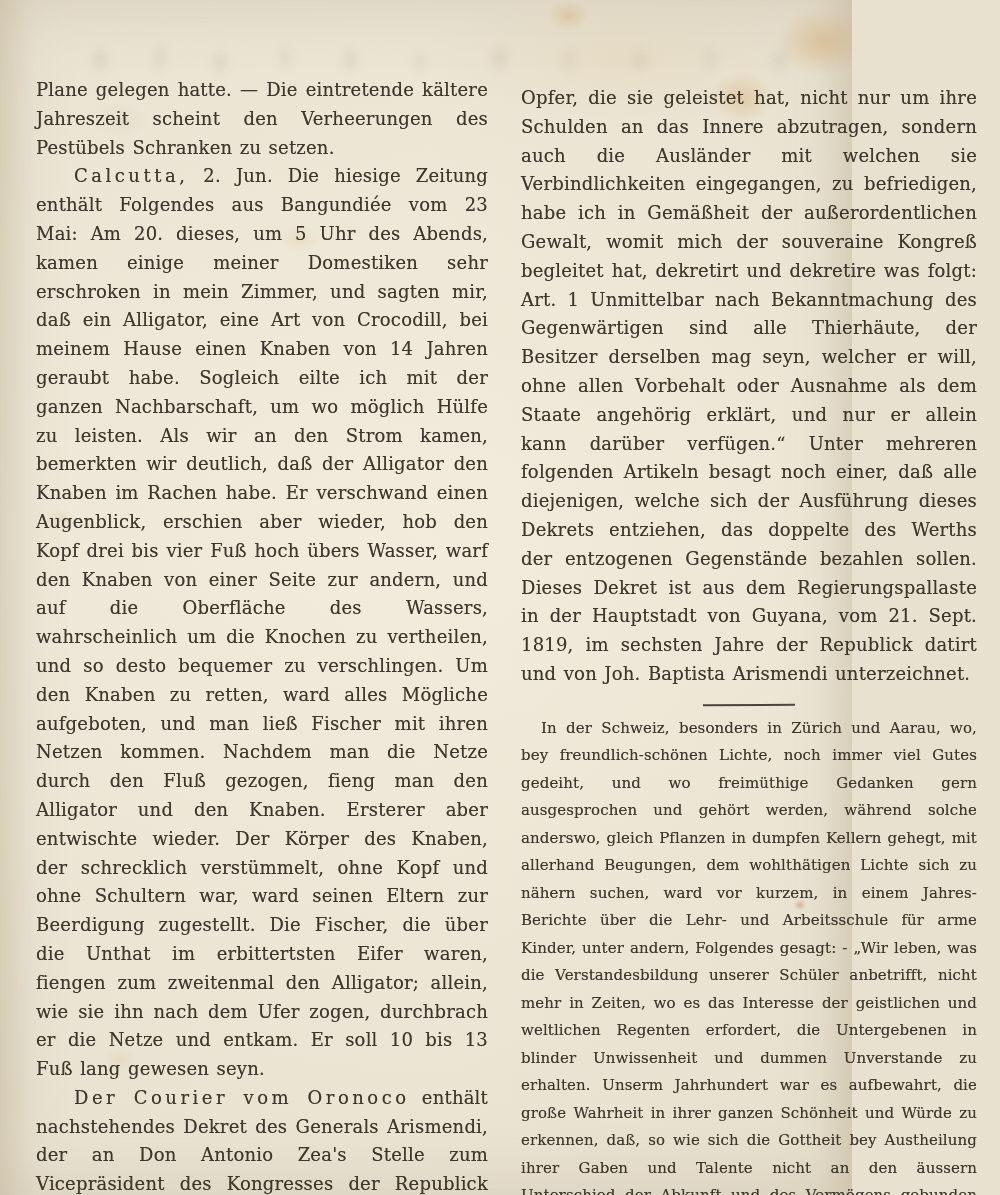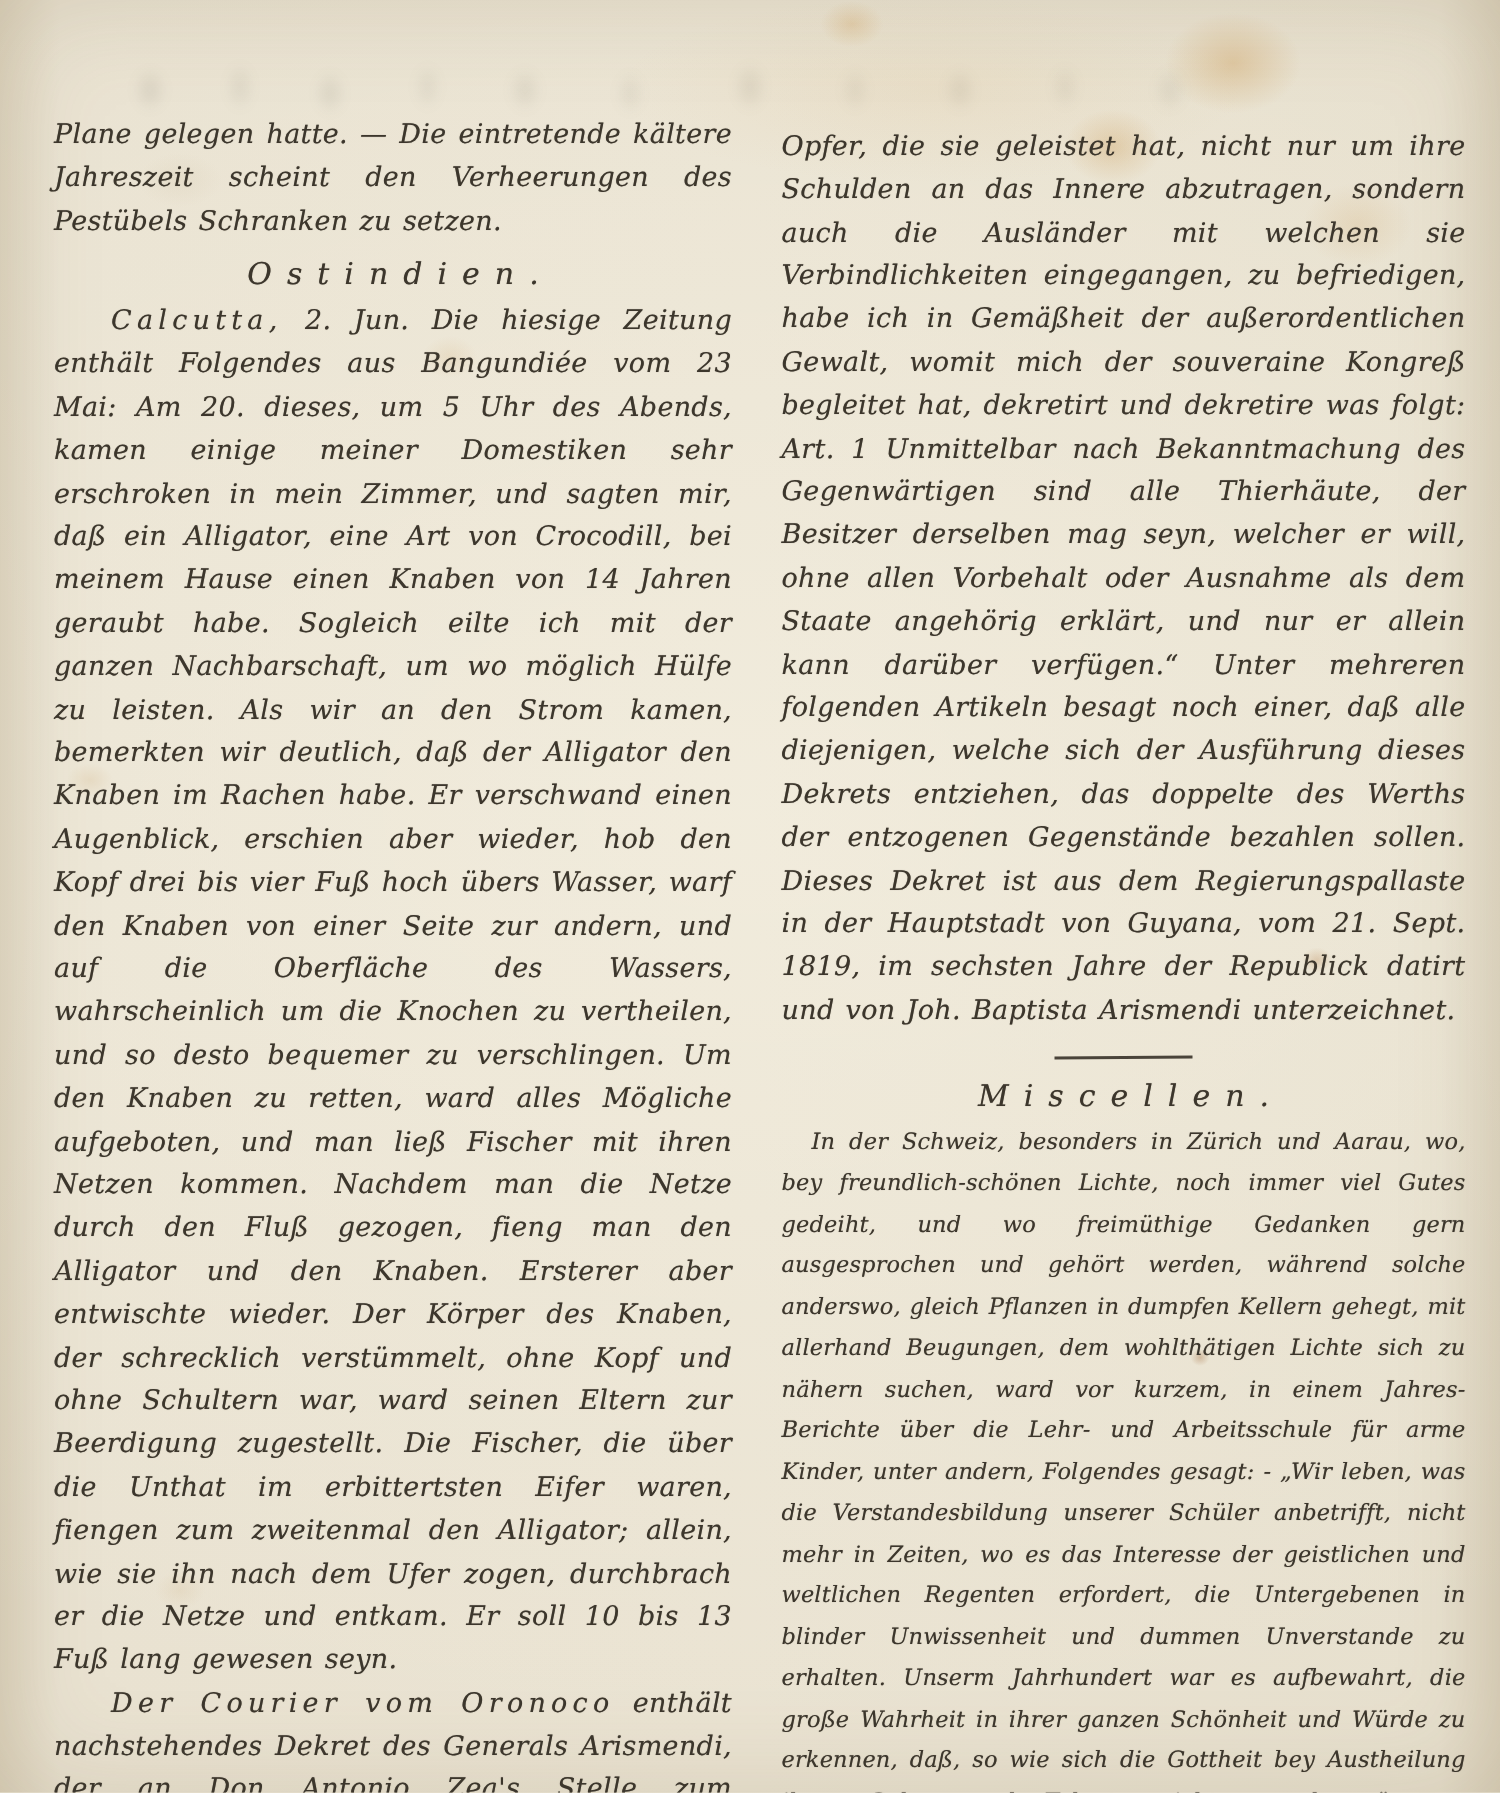--- a/index.html
+++ b/index.html
@@ -3,28 +3,27 @@
 <meta charset="utf-8">
 <style>
   html,body{margin:0;padding:0;}
   body{
     width:1000px;height:1195px;
     font-family:"DejaVu Serif","Liberation Serif",serif;
     background:#e8e1d0;
     overflow:hidden;
   }
   .page{
-    position:relative;width:1000px;height:1195px;
+    position:relative;width:852px;height:1195px;
     background:
       radial-gradient(1400px 900px at 50% 45%, rgba(255,252,240,.35), rgba(0,0,0,0) 70%),
       linear-gradient(90deg, #ded5c0 0%, #e9e2d1 4%, #eae3d2 50%, #e7e0ce 96%, #ddd4bf 100%),
       #e8e1d0;
     box-shadow:inset 0 0 70px rgba(120,100,60,.18);
     color:#3c362c;
-    font-style:italic;
   }
   
   .stains{
     position:absolute;inset:0;pointer-events:none;
     background-image:
       radial-gradient(65px 48px at 822px 42px,  rgba(198,142,62,.32), rgba(0,0,0,0) 70%),
       radial-gradient(46px 36px at 742px 98px,  rgba(198,142,62,.28), rgba(0,0,0,0) 70%),
       radial-gradient(30px 22px at 568px 16px,  rgba(198,142,62,.24), rgba(0,0,0,0) 70%),
       radial-gradient(52px 40px at 905px 150px, rgba(202,152,82,.18), rgba(0,0,0,0) 70%),
       radial-gradient(300px 90px at 620px 60px, rgba(205,162,92,.10), rgba(0,0,0,0) 70%),
@@ -74,31 +73,29 @@
 <body>
 
 <div class="page">
 
   <div class="ghost"></div>
   <div class="stains"></div>
 
   <div class="col col-left">
     <p>Plane gelegen hatte. — Die eintretende kältere Jahreszeit scheint den Verheerungen des Pestübels Schranken zu setzen.</p>
 
-    <h3 class="head">Ostindien.</h3>
 
     <p class="indent"><span class="sperr">Calcutta,</span><span> 2. Jun. Die hiesige Zeitung enthält Folgendes aus Bangundiée vom 23 Mai: Am 20. dieses, um 5 Uhr des Abends, kamen einige meiner Domestiken sehr erschroken in mein Zimmer, und sagten mir, daß ein Alligator, eine Art von Crocodill, bei meinem Hause einen Knaben von 14 Jahren geraubt habe. Sogleich eilte ich mit der ganzen Nachbarschaft, um wo möglich Hülfe zu leisten. Als wir an den Strom kamen, bemerkten wir deutlich, daß der Alligator den Knaben im Rachen habe. Er verschwand einen Augenblick, erschien aber wieder, hob den Kopf drei bis vier Fuß hoch übers Wasser, warf den Knaben von einer Seite zur andern, und auf die Oberfläche des Wassers, wahrscheinlich um die Knochen zu vertheilen, und so desto bequemer zu verschlingen. Um den Knaben zu retten, ward alles Mögliche aufgeboten, und man ließ Fischer mit ihren Netzen kommen. Nachdem man die Netze durch den Fluß gezogen, fieng man den Alligator und den Knaben. Ersterer aber entwischte wieder. Der Körper des Knaben, der schrecklich verstümmelt, ohne Kopf und ohne Schultern war, ward seinen Eltern zur Beerdigung zugestellt. Die Fischer, die über die Unthat im erbittertsten Eifer waren, fiengen zum zweitenmal den Alligator; allein, wie sie ihn nach dem Ufer zogen, durchbrach er die Netze und entkam. Er soll 10 bis 13 Fuß lang gewesen seyn.</span></p>
 
 
     <p class="indent"><span class="sperr">Der Courier vom Oronoco</span><span> enthält nachstehendes Dekret des Generals Arismendi, der an Don Antonio Zea's Stelle zum Vicepräsident des Kongresses der Republick Venezuela ernannt worden ist: „In Erwägung der Erschöpfung des Nazionalschatzes, der stets zunehmenden Ausgaben des Krieges für die Unabhängigkeit der Republick, und der außerordentlichen</span></p>
   </div>
 
   <div class="col col-right">
     <p>Opfer, die sie geleistet hat, nicht nur um ihre Schulden an das Innere abzutragen, sondern auch die Ausländer mit welchen sie Verbindlichkeiten eingegangen, zu befriedigen, habe ich in Gemäßheit der außerordentlichen Gewalt, womit mich der souveraine Kongreß begleitet hat, dekretirt und dekretire was folgt: Art. 1 Unmittelbar nach Bekanntmachung des Gegenwärtigen sind alle Thierhäute, der Besitzer derselben mag seyn, welcher er will, ohne allen Vorbehalt oder Ausnahme als dem Staate angehörig erklärt, und nur er allein kann darüber verfügen.“ Unter mehreren folgenden Artikeln besagt noch einer, daß alle diejenigen, welche sich der Ausführung dieses Dekrets entziehen, das doppelte des Werths der entzogenen Gegenstände bezahlen sollen. Dieses Dekret ist aus dem Regierungspallaste in der Hauptstadt von Guyana, vom 21. Sept. 1819, im sechsten Jahre der Republick datirt und von Joh. Baptista Arismendi unterzeichnet.</p>
 
     <hr class="rule">
 
-    <h3 class="head">Miscellen.</h3>
 
     <p class="misc-body small-indent">In der Schweiz, besonders in Zürich und Aarau, wo, bey freundlich-schönen Lichte, noch immer viel Gutes gedeiht, und wo freimüthige Gedanken gern ausgesprochen und gehört werden, während solche anderswo, gleich Pflanzen in dumpfen Kellern gehegt, mit allerhand Beugungen, dem wohlthätigen Lichte sich zu nähern suchen, ward vor kurzem, in einem Jahres-Berichte über die Lehr- und Arbeitsschule für arme Kinder, unter andern, Folgendes gesagt: - „Wir leben, was die Verstandesbildung unserer Schüler anbetrifft, nicht mehr in Zeiten, wo es das Interesse der geistlichen und weltlichen Regenten erfordert, die Untergebenen in blinder Unwissenheit und dummen Unverstande zu erhalten. Unserm Jahrhundert war es aufbewahrt, die große Wahrheit in ihrer ganzen Schönheit und Würde zu erkennen, daß, so wie sich die Gottheit bey Austheilung ihrer Gaben und Talente nicht an den äussern Unterschied der Abkunft und des Vermögens gebunden hat, eben so auch die Besorger und Leiter der Staats und der Kirche, vermöge ihrer Stellung als Väter im edelsten Sinne des Wortes, verpflichtet seyen, für die möglichste Entwickelung und das Gedeihen derjenigen Geisteskräfte zu sorgen, welche in allen ihren Untergebenen schlummern. Man betrachte unsere Zeiten und den Charak-</p>
   </div>
 
 </div>
 
 </body></html>

